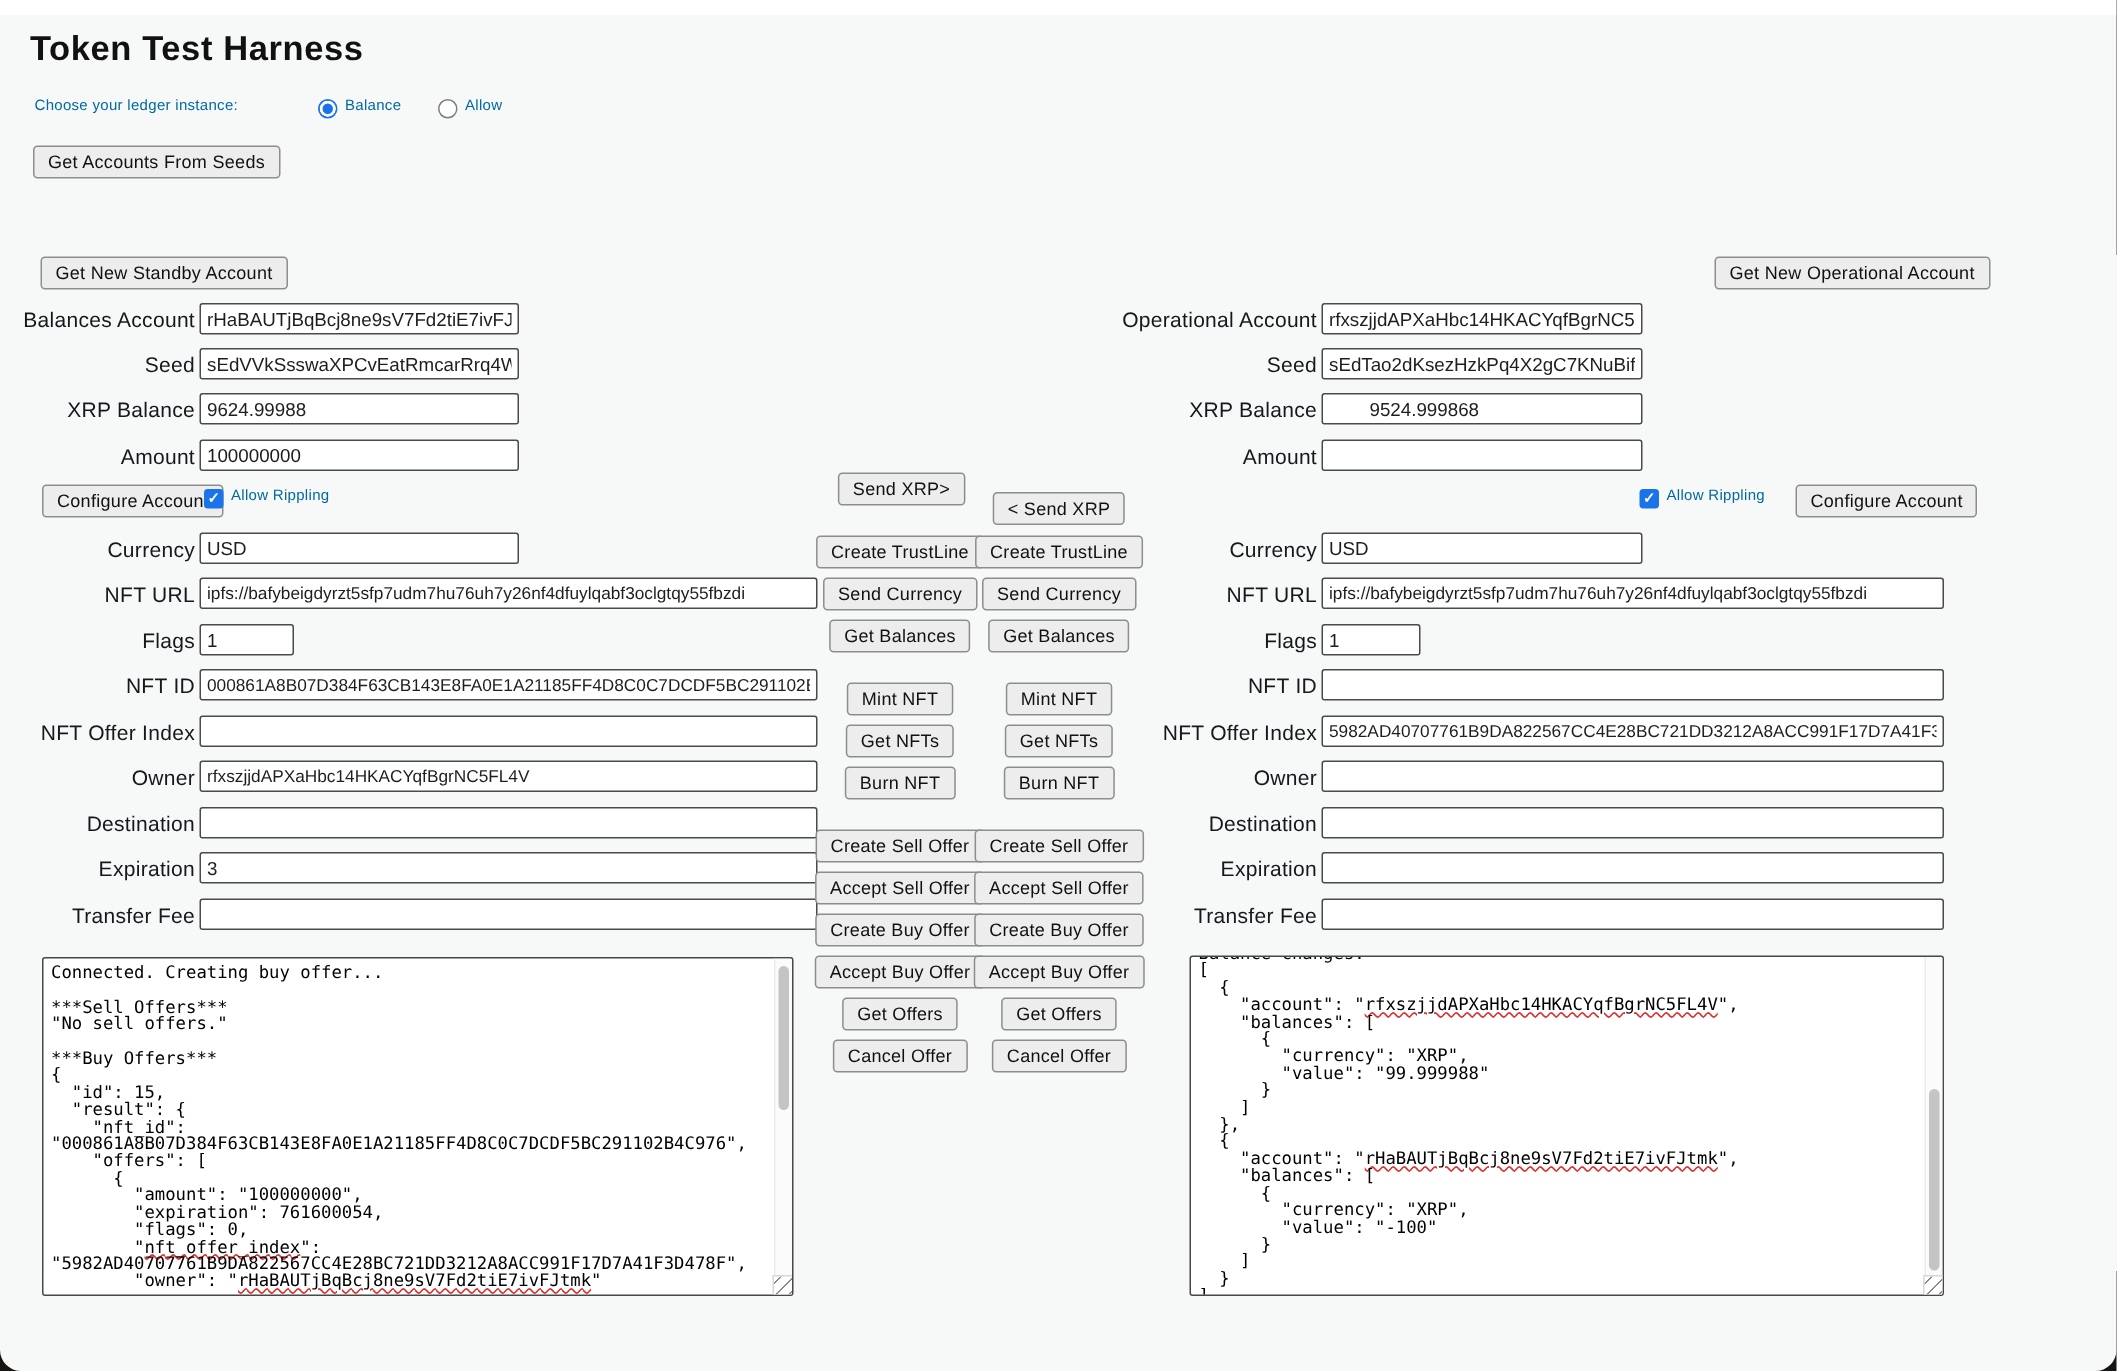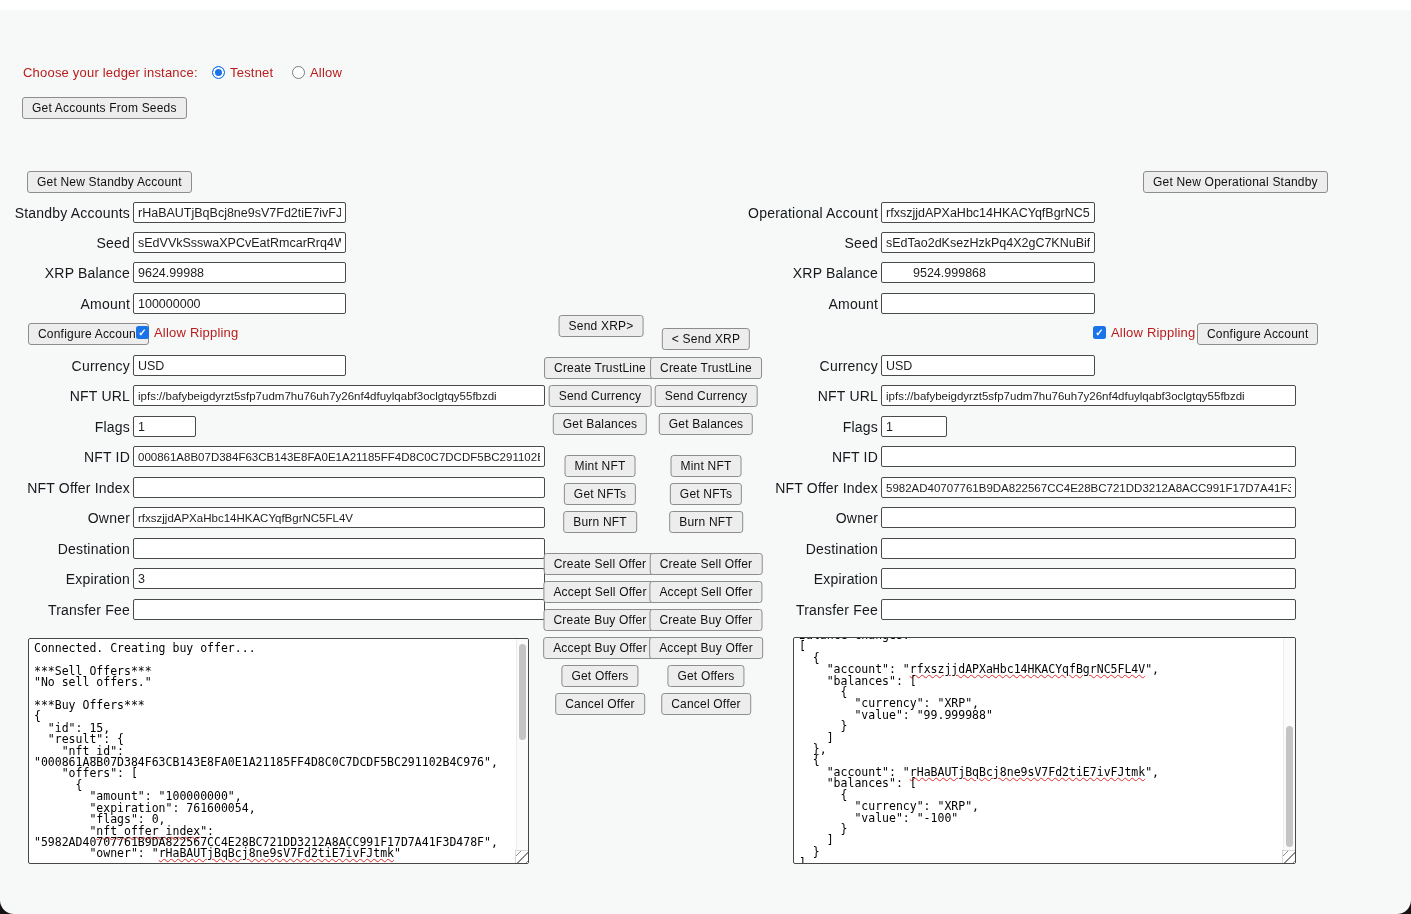--- a/index.html
+++ b/index.html
@@ -1,20 +1,20 @@
 <!DOCTYPE html>
 <html><head>
 <meta charset="utf-8">
 <style>
   html,body{margin:0;padding:0;}
   body{width:1411px;height:914px;background:#161310;font-family:"Liberation Sans",sans-serif;}
   #app{position:relative;width:1411px;height:914px;background:#f7f8f8;border-radius:0 0 14px 14px;overflow:hidden;}
   .top-strip{position:absolute;left:0;top:0;width:100%;height:10px;background:#ffffff;}
   .title{position:absolute;left:20px;top:19px;font-size:23px;font-weight:600;color:#111;letter-spacing:.4px;}
-  .txt{position:absolute;font-size:13px;color:#b91c1c;letter-spacing:.2px;white-space:nowrap;}
+  .txt{position:absolute;font-size:10px;color:#0369a1;letter-spacing:.2px;white-space:nowrap;}
   .flabel{position:absolute;font-size:14px;color:#15181c;letter-spacing:.2px;text-align:right;white-space:nowrap;}
   .btn{position:absolute;height:22px;font-family:"Liberation Sans",sans-serif;font-size:12px;letter-spacing:.2px;color:#111;
        background:#ededed;border:1px solid #8d8d8d;border-radius:3px;padding:0 9px;white-space:nowrap;cursor:pointer;}
   .mid{transform:translateX(-50%);}
   .tinput{position:absolute;height:21px;box-sizing:border-box;border:1px solid #4a4a4a;border-radius:2px;background:#fff;
           padding:1px 4px;font-family:"Liberation Sans",sans-serif;font-size:12.5px;color:#1e1e1e;}
   .radio{position:absolute;width:13px;height:13px;border-radius:50%;box-sizing:border-box;background:#fff;border:1px solid #7d7d7d;}
   .radio.checked{background:#1a73e8;border:1px solid #1a73e8;box-shadow:inset 0 0 0 2px #fff;}
   .checkbox{position:absolute;width:13px;height:13px;box-sizing:border-box;border-radius:2.5px;background:#1a73e8;color:#fff;
             font-size:10px;line-height:13px;text-align:center;font-weight:bold;}
@@ -26,32 +26,33 @@
   .vthumb{position:absolute;left:2px;width:7px;border-radius:4px;background:#c4c4c4;}
   .resize-handle{position:absolute;right:0;bottom:0;width:12px;height:12px;background:#fff;border-top:1px solid #d8d8d8;border-left:1px solid #d8d8d8;
      background-image:repeating-linear-gradient(135deg,transparent 0 3px,#8a8a8a 3px 4px,transparent 4px 6px);}
   .sq{text-decoration:underline;text-decoration-style:wavy;text-decoration-color:#e02b2b;text-decoration-thickness:1px;}
 </style>
 </head>
 <body>
 
 <div id="app">
   <div class="top-strip"></div>
+  <div class="title">Token Test Harness</div>
 
   <div class="txt" style="left:23px;top:65px">Choose your ledger instance:</div>
   <span class="radio checked" style="left:212px;top:66px"></span>
-  <div class="txt" style="left:230px;top:65px">Testnet</div>
+  <div class="txt" style="left:230px;top:65px">Balance</div>
   <span class="radio" style="left:292px;top:66px"></span>
   <div class="txt" style="left:310px;top:65px">Allow</div>
 
   <button class="btn" style="left:22px;top:97px">Get Accounts From Seeds</button>
 
   <button class="btn" style="left:27px;top:171px">Get New Standby Account</button>
 
-  <div class="flabel" style="left:0;top:205px;width:130px">Standby Accounts</div>
+  <div class="flabel" style="left:0;top:205px;width:130px">Balances Account</div>
   <input class="tinput" style="left: 133px; top: 202px; width: 213px;" value="rHaBAUTjBqBcj8ne9sV7Fd2tiE7ivFJtmk">
   <div class="flabel" style="left:0;top:235px;width:130px">Seed</div>
   <input class="tinput" style="left: 133px; top: 232px; width: 213px;" value="sEdVVkSsswaXPCvEatRmcarRrq4WmJV">
   <div class="flabel" style="left:0;top:265px;width:130px">XRP Balance</div>
   <input class="tinput" style="left: 133px; top: 262px; width: 213px;" value="9624.99988">
   <div class="flabel" style="left:0;top:296px;width:130px">Amount</div>
   <input class="tinput" style="left: 133px; top: 293px; width: 213px;" value="100000000">
 
   <button class="btn" style="left:28px;top:323px">Configure Account</button>
   <span class="checkbox" style="left:136px;top:326px">✓</span>
@@ -97,21 +98,21 @@
   <button class="btn mid" style="left:706px;top:455px">Mint NFT</button>
   <button class="btn mid" style="left:706px;top:483px">Get NFTs</button>
   <button class="btn mid" style="left:706px;top:511px">Burn NFT</button>
   <button class="btn mid" style="left:706px;top:553px">Create Sell Offer</button>
   <button class="btn mid" style="left:706px;top:581px">Accept Sell Offer</button>
   <button class="btn mid" style="left:706px;top:609px">Create Buy Offer</button>
   <button class="btn mid" style="left:706px;top:637px">Accept Buy Offer</button>
   <button class="btn mid" style="left:706px;top:665px">Get Offers</button>
   <button class="btn mid" style="left:706px;top:693px">Cancel Offer</button>
 
-  <button class="btn" style="left:1143px;top:171px">Get New Operational Standby</button>
+  <button class="btn" style="left:1143px;top:171px">Get New Operational Account</button>
 
   <div class="flabel" style="left:600px;top:205px;width:278px">Operational Account</div>
   <input class="tinput" style="left: 881px; top: 202px; width: 214px;" value="rfxszjjdAPXaHbc14HKACYqfBgrNC5FL4V">
   <div class="flabel" style="left:600px;top:235px;width:278px">Seed</div>
   <input class="tinput" style="left: 881px; top: 232px; width: 214px;" value="sEdTao2dKsezHzkPq4X2gC7KNuBifHf">
   <div class="flabel" style="left:600px;top:265px;width:278px">XRP Balance</div>
   <input class="tinput" style="left: 881px; top: 262px; width: 214px; padding-left: 31px;" value="9524.999868">
   <div class="flabel" style="left:600px;top:296px;width:278px">Amount</div>
   <input class="tinput" style="left: 881px; top: 293px; width: 214px;" value="">
 

